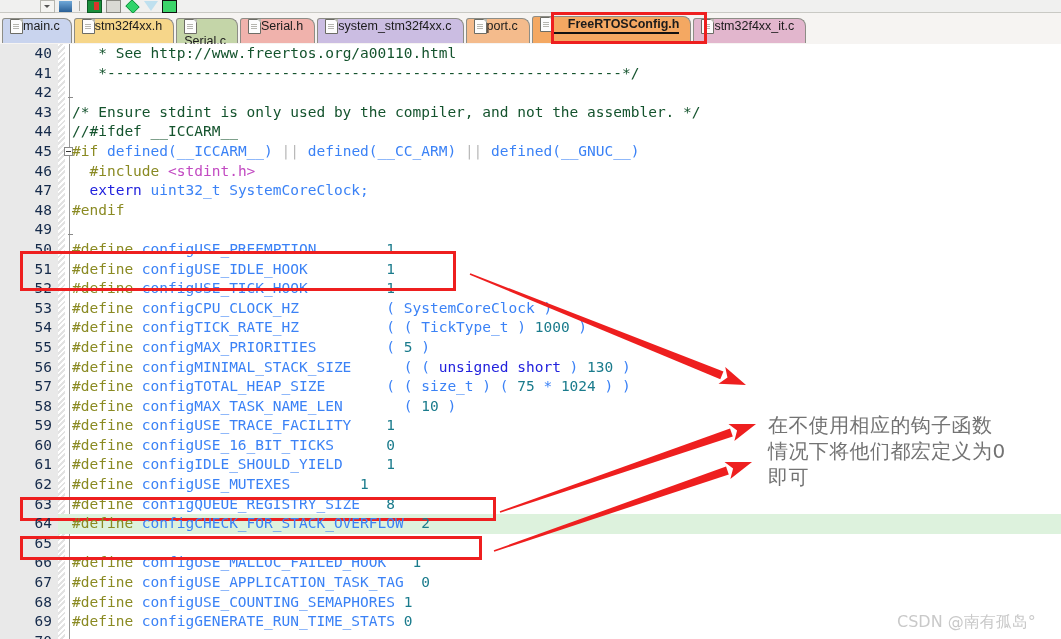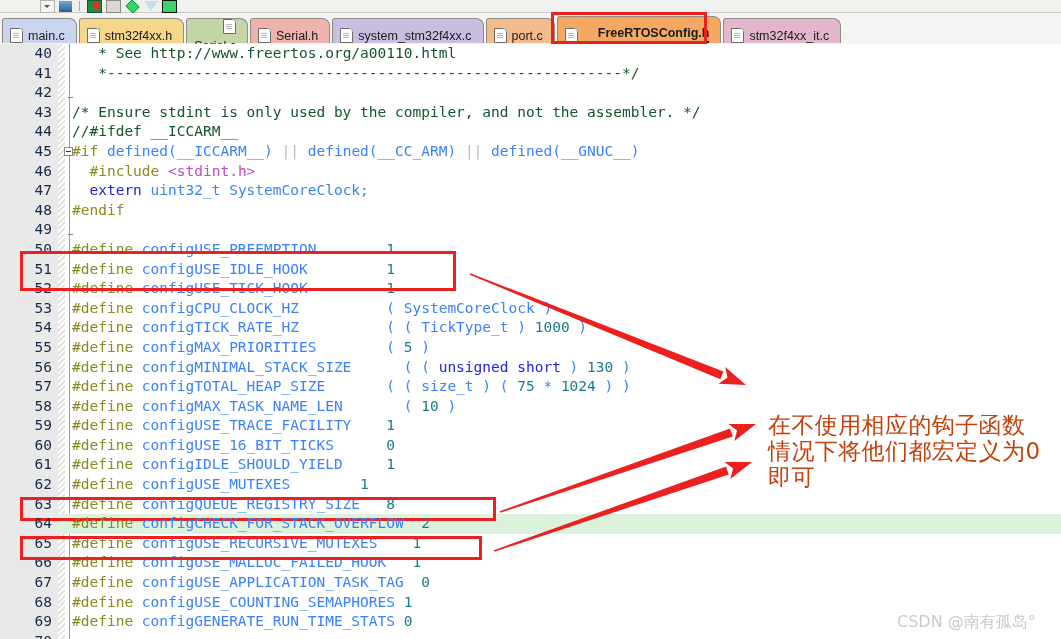--- a/index.html
+++ b/index.html
@@ -32,21 +32,21 @@
   .ic-gl{background:#3cd46a;border:1px solid #111;}
 
   
   .tabstrip{
     position:absolute;left:0;top:13px;width:1061px;height:31px;
     background:#f6f4f2;
     box-sizing:border-box;
   }
   .tabs{position:absolute;left:2px;top:3px;display:flex;align-items:flex-end;height:27px;}
   .tab{
-    height:25px;display:flex;align-items:flex-end;gap:5px;
+    height:25px;display:flex;align-items:flex-start;
     padding:0 11px 0 7px;
     border:1px solid #8d8d86;
     border-bottom:none;
     border-radius:3px 8px 0 0;
     margin-right:2px;
     box-sizing:border-box;
     font-size:12.5px;
     color:#1b1b1b;
     white-space:nowrap;
     position:relative;
@@ -106,21 +106,21 @@
     position:absolute;left:64px;width:9px;height:9px;
     border:1px solid #8a8a8a;background:#fff;box-sizing:border-box;
   }
   .foldbox:after{content:"";position:absolute;left:1px;top:3px;width:5px;height:1px;background:#333;}
   .foldtick{position:absolute;left:68px;width:5px;height:1px;background:#8a8a8a;}
 
   
   .anno{position:absolute;pointer-events:none;}
   .redbox{position:absolute;border:3px solid #ee1f1f;box-sizing:border-box;}
   .cn-note{
-    position:absolute;color:#c2410c;font-size:23px;line-height:26px;
+    position:absolute;color:#737373;font-size:20px;line-height:26px;
     font-family:"DejaVu Sans","Liberation Sans",sans-serif;font-weight:500;
     white-space:pre-line;letter-spacing:.4px;
   }
   .watermark{
     position:absolute;color:#c9c9c9;font-size:16px;
     font-family:"DejaVu Sans","Liberation Sans",sans-serif;
     white-space:nowrap;
   }
   svg.arrows{position:absolute;left:0;top:0;width:1061px;height:639px;}
 </style>
@@ -203,21 +203,21 @@
         <div class="row"><span class="ln">55</span><span class="code"><span class="pre">#define</span><span class="id"> configMAX_PRIORITIES        ( </span><span class="num">5</span><span class="id"> )</span></span></div>
         <div class="row"><span class="ln">56</span><span class="code"><span class="pre">#define</span><span class="id"> configMINIMAL_STACK_SIZE      ( ( </span><span class="kw">unsigned short</span><span class="id"> ) </span><span class="num">130</span><span class="id"> )</span></span></div>
         <div class="row"><span class="ln">57</span><span class="code"><span class="pre">#define</span><span class="id"> configTOTAL_HEAP_SIZE       ( ( size_t ) ( </span><span class="num">75</span><span class="id"> * </span><span class="num">1024</span><span class="id"> ) )</span></span></div>
         <div class="row"><span class="ln">58</span><span class="code"><span class="pre">#define</span><span class="id"> configMAX_TASK_NAME_LEN       ( </span><span class="num">10</span><span class="id"> )</span></span></div>
         <div class="row"><span class="ln">59</span><span class="code"><span class="pre">#define</span><span class="id"> configUSE_TRACE_FACILITY    </span><span class="num">1</span></span></div>
         <div class="row"><span class="ln">60</span><span class="code"><span class="pre">#define</span><span class="id"> configUSE_16_BIT_TICKS      </span><span class="num">0</span></span></div>
         <div class="row"><span class="ln">61</span><span class="code"><span class="pre">#define</span><span class="id"> configIDLE_SHOULD_YIELD     </span><span class="num">1</span></span></div>
         <div class="row"><span class="ln">62</span><span class="code"><span class="pre">#define</span><span class="id"> configUSE_MUTEXES        </span><span class="num">1</span></span></div>
         <div class="row"><span class="ln">63</span><span class="code"><span class="pre">#define</span><span class="id"> configQUEUE_REGISTRY_SIZE   </span><span class="num">8</span></span></div>
         <div class="row hl" style="background: transparent; position: relative; z-index: 1;"><span class="ln">64</span><span class="code"><span class="pre">#define</span><span class="id"> configCHECK_FOR_STACK_OVERFLOW  </span><span class="num">2</span></span></div>
-        <div class="row"><span class="ln">65</span><span class="code"><span class="pre">#define</span><span class="id"> configUSE_RECURSIVE_MUTEXES    </span><span class="num">1</span></span></div>
+        <div class="row"><span class="ln">65</span></div>
         <div class="row"><span class="ln">66</span><span class="code"><span class="pre">#define</span><span class="id"> configUSE_MALLOC_FAILED_HOOK   </span><span class="num">1</span></span></div>
         <div class="row"><span class="ln">67</span><span class="code"><span class="pre">#define</span><span class="id"> configUSE_APPLICATION_TASK_TAG  </span><span class="num">0</span></span></div>
         <div class="row"><span class="ln">68</span><span class="code"><span class="pre">#define</span><span class="id"> configUSE_COUNTING_SEMAPHORES </span><span class="num">1</span></span></div>
         <div class="row"><span class="ln">69</span><span class="code"><span class="pre">#define</span><span class="id"> configGENERATE_RUN_TIME_STATS </span><span class="num">0</span></span></div>
         <div class="row"><span class="ln">70</span><span class="code"><span class="id"></span></span></div>
       </div>
   </div>
 
   <div class="anno" id="anno-layer" style="left:0;top:0;width:1061px;height:639px;">
       <div class="redbox" style="left: 551px; top: 12px; width: 156px; height: 32px; border-color: rgb(238, 31, 31);"></div>

